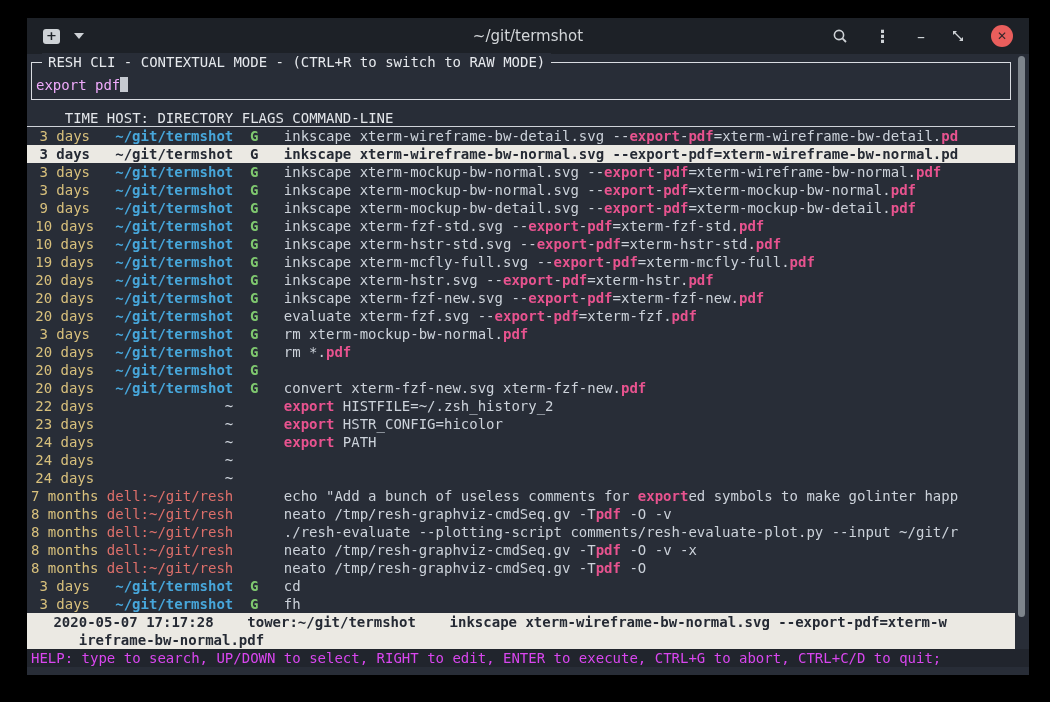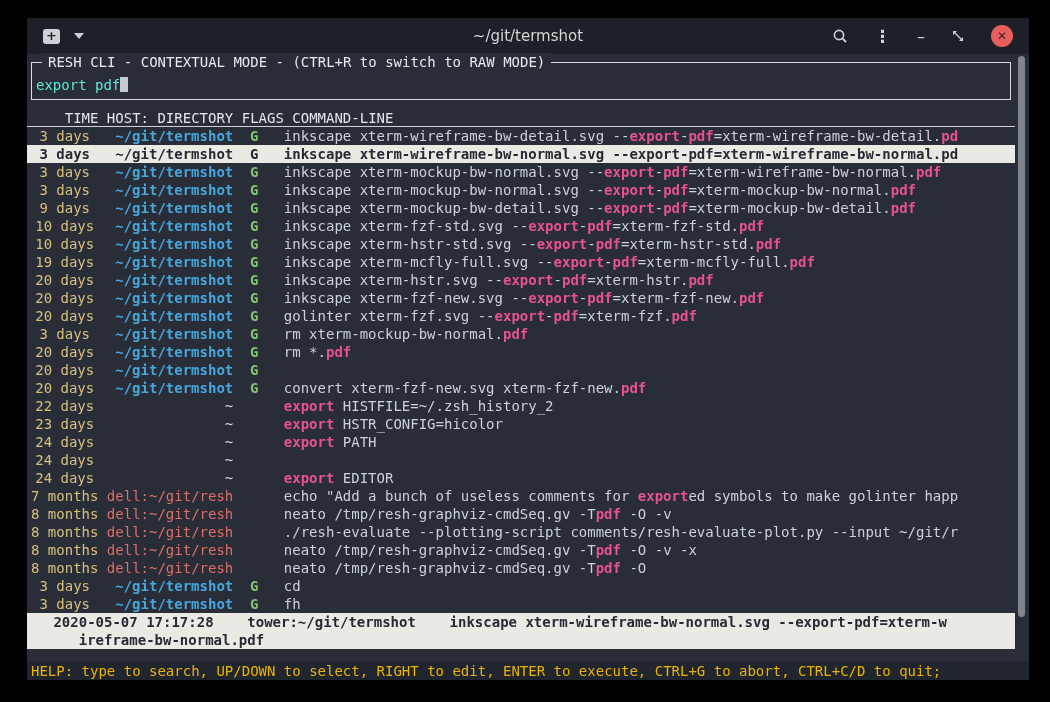--- a/index.html
+++ b/index.html
@@ -32,21 +32,21 @@
   
   .terminal { position:relative; height:565px; padding:8px 18px 0 4px;
               font-size:14px; line-height:18px; color:#ccd2da; }
   .scrollbar-track { position:absolute; top:2px; bottom:2px; right:3px; width:8px; }
   .scrollbar-thumb { position:absolute; top:0; bottom:0; width:7px; border-radius:4px;
                      background:#7e858c; }
 
   .querybox { position:relative; height:38px; border:1px solid #d9dce1; }
   .qb-legend { position:absolute; top:-10px; left:10px; background:#282d37;
                padding:0 6px; color:#e6e9ed; white-space:pre; }
-  .qb-line { padding:13px 0 0 4px; white-space:pre; color:#5eead4; }
+  .qb-line { padding:13px 0 0 4px; white-space:pre; color:#f0abfc; }
   .cursor { display:inline-block; width:8px; height:15px; background:#c6cad1;
             vertical-align:-2px; }
 
   .table-header { margin:9px -4px 0 -4px; padding:0 4px; height:18px;
                   border-bottom:1px solid #cfd3d9; color:#e3e6ea;
                   white-space:pre; }
 
   .rows { }
   .row { display:flex; height:18px; white-space:pre; margin:0 -4px; padding:0 4px;
          overflow:hidden; }
@@ -59,22 +59,22 @@
   .row .cmd   { margin-left:3ch; flex:1; overflow:hidden; }
   .row .hl    { color:#e8538f; font-weight:700; }
   .row.selected { background:#ebe9e3; color:#252a34; font-weight:700; }
   .row.selected .time, .row.selected .host-local, .row.selected .flags,
   .row.selected .hl, .row.selected .cmd { color:#252a34; }
 
   .statusbar { margin:0 -4px; padding:0 18px; background:#ebe9e3; color:#252a34;
                font-weight:700; }
   .statusbar div { height:18px; white-space:pre; overflow:hidden; }
 
-  .helpbar { margin:13px -18px 0 -4px; padding:0 4px; height:18px; background:#21252d;
-             color:#eab308; white-space:pre; overflow:hidden; }
+  .helpbar { margin:0 -18px 0 -4px; padding:0 4px; height:18px; background:#21252d;
+             color:#d946ef; white-space:pre; overflow:hidden; }
 </style>
 </head>
 <body>
 
 <div class="stage">
   <div class="window">
 
     <div class="titlebar">
       <div class="tb-left">
         <div class="newtab-btn">
@@ -122,30 +122,30 @@
           <div class="row"><span class="time">3 days</span><span class="host host-local">~/git/termshot</span><span class="flags">G</span><span class="cmd"><span class="">inkscape xterm-wireframe-bw-detail.svg --</span><span class="hl">export</span><span class="">-</span><span class="hl">pdf</span><span class="">=xterm-wireframe-bw-detail.</span><span class="hl">pd</span></span></div>
           <div class="row selected"><span class="time">3 days</span><span class="host host-local">~/git/termshot</span><span class="flags">G</span><span class="cmd"><span class="">inkscape xterm-wireframe-bw-normal.svg --</span><span class="hl">export</span><span class="">-</span><span class="hl">pdf</span><span class="">=xterm-wireframe-bw-normal.</span><span class="hl">pd</span></span></div>
           <div class="row"><span class="time">3 days</span><span class="host host-local">~/git/termshot</span><span class="flags">G</span><span class="cmd"><span class="">inkscape xterm-mockup-bw-normal.svg --</span><span class="hl">export</span><span class="">-</span><span class="hl">pdf</span><span class="">=xterm-wireframe-bw-normal.</span><span class="hl">pdf</span></span></div>
           <div class="row"><span class="time">3 days</span><span class="host host-local">~/git/termshot</span><span class="flags">G</span><span class="cmd"><span class="">inkscape xterm-mockup-bw-normal.svg --</span><span class="hl">export</span><span class="">-</span><span class="hl">pdf</span><span class="">=xterm-mockup-bw-normal.</span><span class="hl">pdf</span></span></div>
           <div class="row"><span class="time">9 days</span><span class="host host-local">~/git/termshot</span><span class="flags">G</span><span class="cmd"><span class="">inkscape xterm-mockup-bw-detail.svg --</span><span class="hl">export</span><span class="">-</span><span class="hl">pdf</span><span class="">=xterm-mockup-bw-detail.</span><span class="hl">pdf</span></span></div>
           <div class="row"><span class="time">10 days</span><span class="host host-local">~/git/termshot</span><span class="flags">G</span><span class="cmd"><span class="">inkscape xterm-fzf-std.svg --</span><span class="hl">export</span><span class="">-</span><span class="hl">pdf</span><span class="">=xterm-fzf-std.</span><span class="hl">pdf</span></span></div>
           <div class="row"><span class="time">10 days</span><span class="host host-local">~/git/termshot</span><span class="flags">G</span><span class="cmd"><span class="">inkscape xterm-hstr-std.svg --</span><span class="hl">export</span><span class="">-</span><span class="hl">pdf</span><span class="">=xterm-hstr-std.</span><span class="hl">pdf</span></span></div>
           <div class="row"><span class="time">19 days</span><span class="host host-local">~/git/termshot</span><span class="flags">G</span><span class="cmd"><span class="">inkscape xterm-mcfly-full.svg --</span><span class="hl">export</span><span class="">-</span><span class="hl">pdf</span><span class="">=xterm-mcfly-full.</span><span class="hl">pdf</span></span></div>
           <div class="row"><span class="time">20 days</span><span class="host host-local">~/git/termshot</span><span class="flags">G</span><span class="cmd"><span class="">inkscape xterm-hstr.svg --</span><span class="hl">export</span><span class="">-</span><span class="hl">pdf</span><span class="">=xterm-hstr.</span><span class="hl">pdf</span></span></div>
           <div class="row"><span class="time">20 days</span><span class="host host-local">~/git/termshot</span><span class="flags">G</span><span class="cmd"><span class="">inkscape xterm-fzf-new.svg --</span><span class="hl">export</span><span class="">-</span><span class="hl">pdf</span><span class="">=xterm-fzf-new.</span><span class="hl">pdf</span></span></div>
-          <div class="row"><span class="time">20 days</span><span class="host host-local">~/git/termshot</span><span class="flags">G</span><span class="cmd"><span class="">golinter xterm-fzf.svg --</span><span class="hl">export</span><span class="">-</span><span class="hl">pdf</span><span class="">=xterm-fzf.</span><span class="hl">pdf</span></span></div>
+          <div class="row"><span class="time">20 days</span><span class="host host-local">~/git/termshot</span><span class="flags">G</span><span class="cmd"><span class="">evaluate xterm-fzf.svg --</span><span class="hl">export</span><span class="">-</span><span class="hl">pdf</span><span class="">=xterm-fzf.</span><span class="hl">pdf</span></span></div>
           <div class="row"><span class="time">3 days</span><span class="host host-local">~/git/termshot</span><span class="flags">G</span><span class="cmd"><span class="">rm xterm-mockup-bw-normal.</span><span class="hl">pdf</span></span></div>
           <div class="row"><span class="time">20 days</span><span class="host host-local">~/git/termshot</span><span class="flags">G</span><span class="cmd"><span class="">rm *.</span><span class="hl">pdf</span></span></div>
           <div class="row"><span class="time">20 days</span><span class="host host-local">~/git/termshot</span><span class="flags">G</span></div>
           <div class="row"><span class="time">20 days</span><span class="host host-local">~/git/termshot</span><span class="flags">G</span><span class="cmd"><span class="">convert xterm-fzf-new.svg xterm-fzf-new.</span><span class="hl">pdf</span></span></div>
           <div class="row"><span class="time">22 days</span><span class="host host-home">~</span><span class="flags"></span><span class="cmd"><span class="hl">export</span><span class=""> HISTFILE=~/.zsh_history_2</span></span></div>
           <div class="row"><span class="time">23 days</span><span class="host host-home">~</span><span class="flags"></span><span class="cmd"><span class="hl">export</span><span class=""> HSTR_CONFIG=hicolor</span></span></div>
           <div class="row"><span class="time">24 days</span><span class="host host-home">~</span><span class="flags"></span><span class="cmd"><span class="hl">export</span><span class=""> PATH</span></span></div>
           <div class="row"><span class="time">24 days</span><span class="host host-home">~</span><span class="flags"></span></div>
-          <div class="row"><span class="time">24 days</span><span class="host host-home">~</span><span class="flags"></span><span class="cmd"><span class="hl">export</span><span class=""> EDITOR</span></span></div>
+          <div class="row"><span class="time">24 days</span><span class="host host-home">~</span><span class="flags"></span></div>
           <div class="row"><span class="time">7 months</span><span class="host host-remote">dell:~/git/resh</span><span class="flags"></span><span class="cmd"><span class="">echo "Add a bunch of useless comments for </span><span class="hl">export</span><span class="">ed symbols to make golinter happ</span></span></div>
           <div class="row"><span class="time">8 months</span><span class="host host-remote">dell:~/git/resh</span><span class="flags"></span><span class="cmd"><span class="">neato /tmp/resh-graphviz-cmdSeq.gv -T</span><span class="hl">pdf</span><span class=""> -O -v</span></span></div>
           <div class="row"><span class="time">8 months</span><span class="host host-remote">dell:~/git/resh</span><span class="flags"></span><span class="cmd"><span class="">./resh-evaluate --plotting-script comments/resh-evaluate-plot.py --input ~/git/r</span></span></div>
           <div class="row"><span class="time">8 months</span><span class="host host-remote">dell:~/git/resh</span><span class="flags"></span><span class="cmd"><span class="">neato /tmp/resh-graphviz-cmdSeq.gv -T</span><span class="hl">pdf</span><span class=""> -O -v -x</span></span></div>
           <div class="row"><span class="time">8 months</span><span class="host host-remote">dell:~/git/resh</span><span class="flags"></span><span class="cmd"><span class="">neato /tmp/resh-graphviz-cmdSeq.gv -T</span><span class="hl">pdf</span><span class=""> -O</span></span></div>
           <div class="row"><span class="time">3 days</span><span class="host host-local">~/git/termshot</span><span class="flags">G</span><span class="cmd"><span class="">cd</span></span></div>
           <div class="row"><span class="time">3 days</span><span class="host host-local">~/git/termshot</span><span class="flags">G</span><span class="cmd"><span class="">fh</span></span></div>
         </div>
 
       <div class="statusbar">

